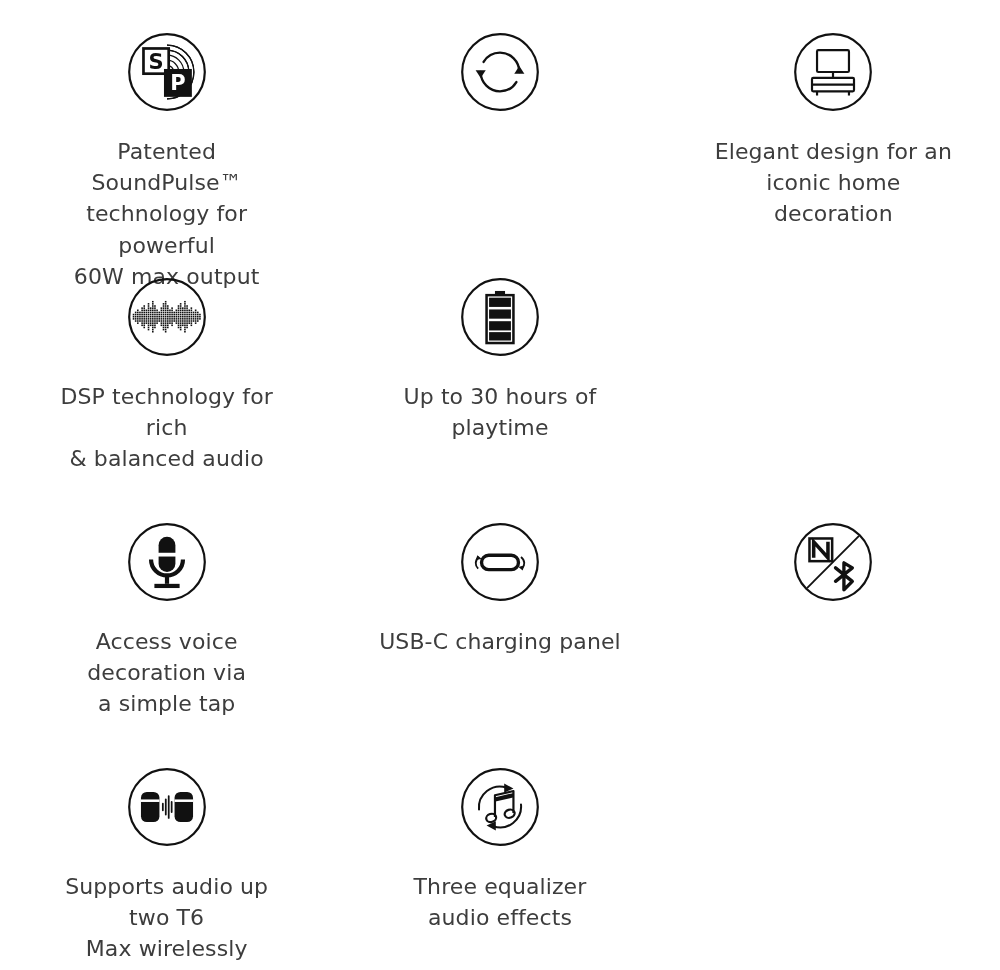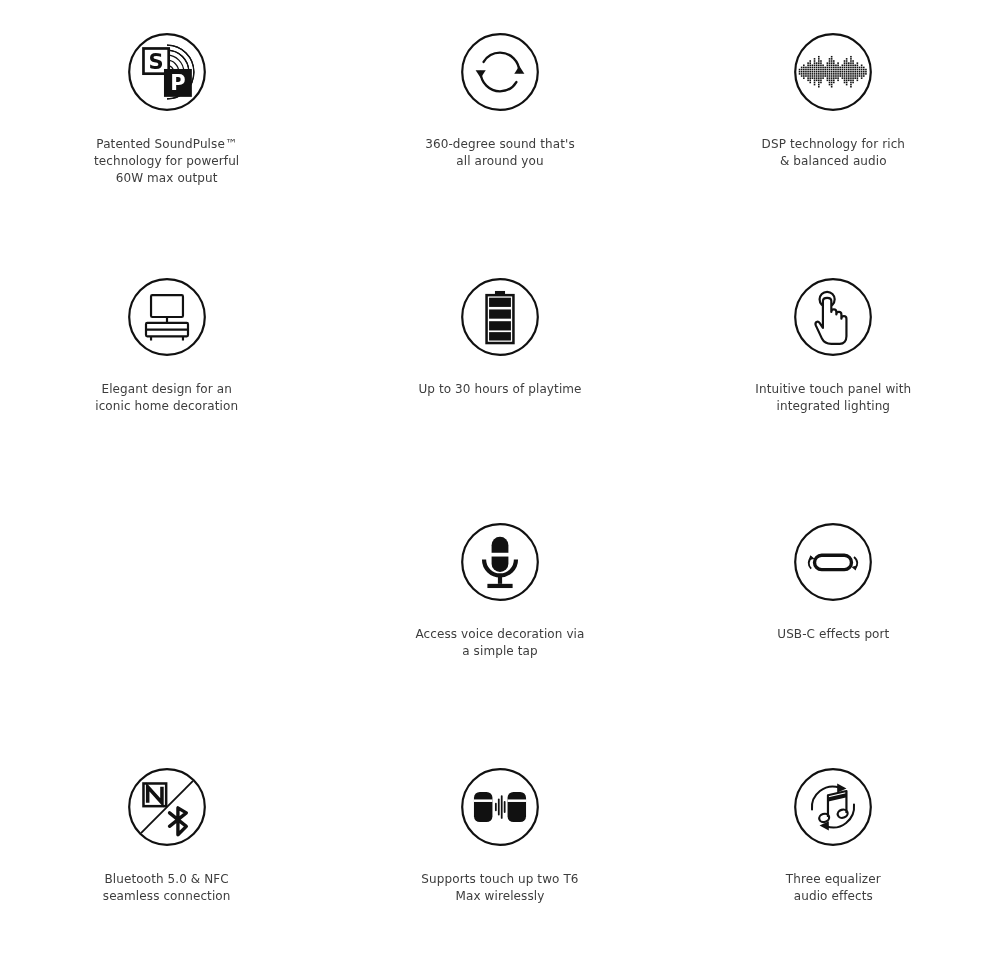--- a/index.html
+++ b/index.html
@@ -36,21 +36,21 @@
   }
   .icon-wrap svg {
     display: block;
     width: 84px;
     height: 84px;
   }
   .feature-caption {
     margin-top: 22px;
     width: 250px;
     text-align: center;
-    font-size: 12px;
+    font-size: 22px;
     line-height: 1.42;
     color: #3d3d3d;
     letter-spacing: 0.1px;
     white-space: pre-line;
   }
 </style>
 </head>
 <body>
 
 <div class="feature-grid">
@@ -88,22 +88,38 @@
       <svg viewBox="0 0 100 100">
         <circle cx="50" cy="50" r="45" fill="none" stroke="#111" stroke-width="2.6"></circle>
         <g fill="none" stroke="#111" stroke-width="2.8" stroke-linecap="round">
           <path d="M73 50 A23 23 0 0 0 50 27 A23 23 0 0 0 30.5 38"></path>
           <path d="M27 50 A23 23 0 0 0 50 73 A23 23 0 0 0 69.5 62"></path>
         </g>
         <polygon points="73,43 79,52 67,52" fill="#111"></polygon>
         <polygon points="27,57 21,48 33,48" fill="#111"></polygon>
       </svg>
     </span>
-    <div class="feature-caption">360-degree sound that's
-all around you</div>
+  </div>
+
+  <div class="feature-cell">
+    <span class="icon-wrap">
+      <svg viewBox="0 0 100 100">
+        <circle cx="50" cy="50" r="45" fill="none" stroke="#111" stroke-width="2.6"></circle>
+        <g fill="none" stroke="#111" stroke-width="2.6" stroke-linejoin="round">
+          <rect x="31" y="24" width="38" height="26" rx="1.5"></rect>
+          <line x1="50" y1="50" x2="50" y2="57"></line>
+          <rect x="25" y="57" width="50" height="16" rx="1.5"></rect>
+          <line x1="25" y1="65" x2="75" y2="65"></line>
+          <line x1="31" y1="73" x2="31" y2="78"></line>
+          <line x1="69" y1="73" x2="69" y2="78"></line>
+        </g>
+      </svg>
+    </span>
+    <div class="feature-caption">Elegant design for an
+iconic home decoration</div>
   </div>
 
   <div class="feature-cell">
     <span class="icon-wrap">
       <svg viewBox="0 0 100 100">
         <circle cx="50" cy="50" r="45" fill="none" stroke="#111" stroke-width="2.6"></circle>
         <g fill="#111" id="eqbars">
             <rect x="9.20" y="46.17" width="1.9" height="1.9"></rect>
             <rect x="9.20" y="48.72" width="1.9" height="1.9"></rect>
             <rect x="9.20" y="51.27" width="1.9" height="1.9"></rect>
@@ -386,60 +402,31 @@
       </svg>
     </span>
     <div class="feature-caption">DSP technology for rich
 &amp; balanced audio</div>
   </div>
 
   <div class="feature-cell">
     <span class="icon-wrap">
       <svg viewBox="0 0 100 100">
         <circle cx="50" cy="50" r="45" fill="none" stroke="#111" stroke-width="2.6"></circle>
-        <g fill="none" stroke="#111" stroke-width="2.6" stroke-linejoin="round">
-          <rect x="31" y="24" width="38" height="26" rx="1.5"></rect>
-          <line x1="50" y1="50" x2="50" y2="57"></line>
-          <rect x="25" y="57" width="50" height="16" rx="1.5"></rect>
-          <line x1="25" y1="65" x2="75" y2="65"></line>
-          <line x1="31" y1="73" x2="31" y2="78"></line>
-          <line x1="69" y1="73" x2="69" y2="78"></line>
-        </g>
-      </svg>
-    </span>
-    <div class="feature-caption">Elegant design for an
-iconic home decoration</div>
-  </div>
-
-  <div class="feature-cell">
-    <span class="icon-wrap">
-      <svg viewBox="0 0 100 100">
-        <circle cx="50" cy="50" r="45" fill="none" stroke="#111" stroke-width="2.6"></circle>
         <rect x="44" y="19" width="12" height="5" fill="#111"></rect>
         <rect x="34" y="24" width="32" height="57" fill="none" stroke="#111" stroke-width="3"></rect>
         <rect x="37" y="27" width="26" height="11" fill="#111"></rect>
         <rect x="37" y="41" width="26" height="11" fill="#111"></rect>
         <rect x="37" y="55" width="26" height="11" fill="#111"></rect>
         <rect x="37" y="68" width="26" height="10" fill="#111"></rect>
       </svg>
     </span>
     <div class="feature-caption">Up to 30 hours of playtime</div>
   </div>
 
-  <div class="feature-cell">
-    <span class="icon-wrap">
-      <svg viewBox="0 0 100 100">
-        <circle cx="50" cy="50" r="45" fill="none" stroke="#111" stroke-width="2.6"></circle>
-        <circle cx="43" cy="29" r="9" fill="none" stroke="#111" stroke-width="2.6"></circle>
-        <path d="M38 31 L38 63 L34 57 C32 54 28 56 29.5 60 L37 76 C39 80 43 82 48 82 L58 82 C63 82 66 78 66 73 L66 52 C66 48 60 48 60 52 L60 47 C60 43 54 43 54 47 L54 44 C54 40 48 40 48 44 L48 31 C48 26 38 26 38 31 Z" fill="#fff" stroke="#111" stroke-width="2.6" stroke-linejoin="round"></path>
-      </svg>
-    </span>
-    <div class="feature-caption">Intuitive touch panel with
-integrated lighting</div>
-  </div>
 
   <div class="feature-cell">
   </div>
 
   <div class="feature-cell">
     <span class="icon-wrap">
       <svg viewBox="0 0 100 100">
         <circle cx="50" cy="50" r="45" fill="none" stroke="#111" stroke-width="2.6"></circle>
         <rect x="40" y="20" width="20" height="42" rx="10" fill="#111"></rect>
         <rect x="34" y="39" width="32" height="4.5" fill="#fff"></rect>
@@ -456,39 +443,37 @@
     <span class="icon-wrap">
       <svg viewBox="0 0 100 100">
         <circle cx="50" cy="50" r="45" fill="none" stroke="#111" stroke-width="2.6"></circle>
         <rect x="28" y="42" width="44" height="17" rx="8.5" fill="none" stroke="#111" stroke-width="4"></rect>
         <path d="M25 44 C20 48 20 54 24 58" fill="none" stroke="#111" stroke-width="2.2"></path>
         <polygon points="23,42 28,46 21,48" fill="#111"></polygon>
         <path d="M75 44 C80 48 80 54 76 58" fill="none" stroke="#111" stroke-width="2.2"></path>
         <polygon points="77,60 72,56 79,54" fill="#111"></polygon>
       </svg>
     </span>
-    <div class="feature-caption">USB-C effects port</div>
+    <div class="feature-caption">USB-C charging panel</div>
   </div>
 
   <div class="feature-cell">
     <span class="icon-wrap">
       <svg viewBox="0 0 100 100">
         <circle cx="50" cy="50" r="45" fill="none" stroke="#111" stroke-width="2.6"></circle>
         <line x1="19" y1="81" x2="81" y2="19" stroke="#111" stroke-width="2.2"></line>
         <g>
           <rect x="22" y="22" width="27" height="27" fill="none" stroke="#111" stroke-width="3"></rect>
           <path d="M27 45 L27 26 L44 45 L44 26" fill="none" stroke="#111" stroke-width="4.2" stroke-linejoin="miter"></path>
         </g>
         <g fill="none" stroke="#111" stroke-width="4" stroke-linecap="round" stroke-linejoin="round">
           <path d="M63 51 L63 83 L73 73 L53 57 M53 73 L73 57 L63 51"></path>
         </g>
       </svg>
     </span>
-    <div class="feature-caption">Bluetooth 5.0 &amp; NFC
-seamless connection</div>
   </div>
 
   <div class="feature-cell">
     <span class="icon-wrap">
       <svg viewBox="0 0 100 100">
         <circle cx="50" cy="50" r="45" fill="none" stroke="#111" stroke-width="2.6"></circle>
         <g>
           <rect x="19" y="32" width="22" height="36" rx="7" fill="#111"></rect>
           <rect x="19" y="41" width="22" height="3" fill="#fff"></rect>
         </g>
@@ -497,21 +482,21 @@
           <rect x="59" y="41" width="22" height="3" fill="#fff"></rect>
         </g>
         <g fill="#111">
           <rect x="44" y="45" width="2.1" height="10" rx="1"></rect>
           <rect x="47.5" y="40" width="2.1" height="20" rx="1"></rect>
           <rect x="51" y="36" width="2.1" height="28" rx="1"></rect>
           <rect x="54.5" y="43" width="2.1" height="14" rx="1"></rect>
         </g>
       </svg>
     </span>
-    <div class="feature-caption">Supports touch up two T6
+    <div class="feature-caption">Supports audio up two T6
 Max wirelessly</div>
   </div>
 
   <div class="feature-cell">
     <span class="icon-wrap">
       <svg viewBox="0 0 100 100">
         <circle cx="50" cy="50" r="45" fill="none" stroke="#111" stroke-width="2.6"></circle>
         <g fill="none" stroke="#111" stroke-width="2.4" stroke-linecap="round">
           <path d="M25 53 A25 25 0 0 1 58 27"></path>
           <path d="M75 47 A25 25 0 0 1 42 73"></path>

